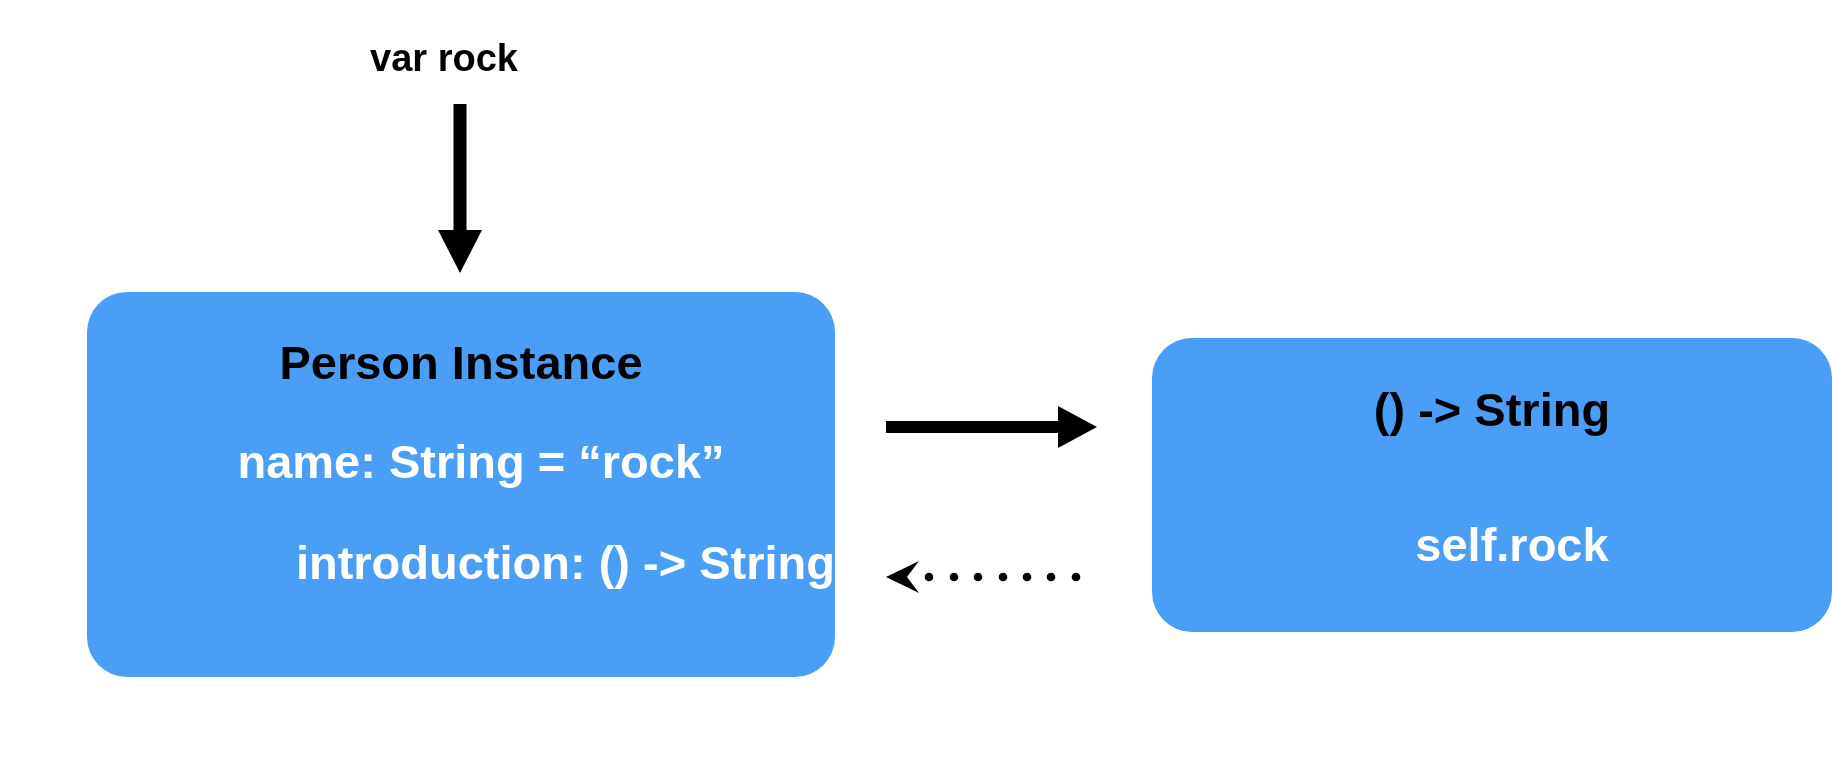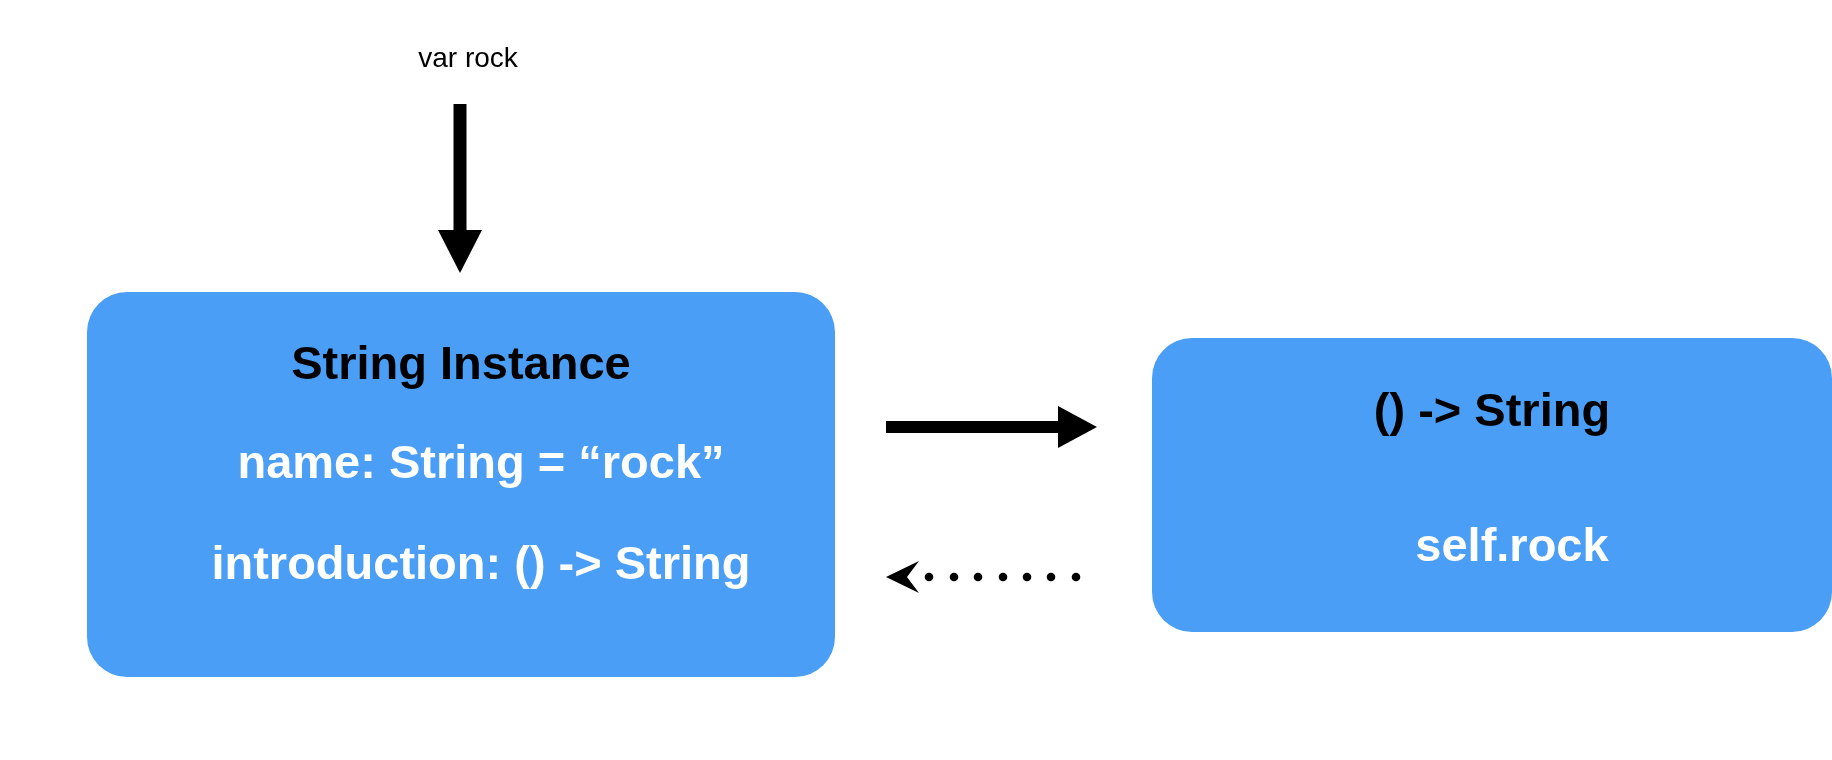--- a/index.html
+++ b/index.html
@@ -14,25 +14,25 @@
   body{font-family:"Liberation Sans", sans-serif;}
   .canvas{
     position:relative;
     width:1832px;
     height:760px;
     background:var(--background);
     overflow:hidden;
   }
   .var-label{
     position:absolute;
-    left:468px;
+    left:444px;
     top:58px;
     transform:translate(-50%,-50%);
-    font-size:28px;
-    font-weight:normal;
+    font-size:38px;
+    font-weight:bold;
     color:var(--heading-text);
     white-space:nowrap;
   }
   .arrows-layer{
     position:absolute;
     left:0;top:0;
     pointer-events:none;
   }
   .arrow-shaft{stroke:var(--arrow);}
   .arrow-fill{fill:var(--arrow);}
@@ -55,21 +55,21 @@
     text-align:center;
     font-weight:bold;
     font-size:47px;
     line-height:50px;
     white-space:nowrap;
   }
   .box-title{color:var(--heading-text);}
   .box-body{color:var(--body-text);margin-left:40px;}
   .person-title{top:46px;}
   .person-field-1{top:145px;}
-  .person-field-2{top:246px;}
+  .person-field-2{top:246px;text-align:right;}
   .closure-title{top:47px;}
   .closure-body{top:182px;}
 </style>
 </head>
 <body>
 
 <div class="canvas">
 
   <div class="var-label">var rock</div>
 
@@ -91,21 +91,21 @@
       <circle class="arrow-fill" cx="954" cy="577" r="4.3"></circle>
       <circle class="arrow-fill" cx="978" cy="577" r="4.3"></circle>
       <circle class="arrow-fill" cx="1003" cy="577" r="4.3"></circle>
       <circle class="arrow-fill" cx="1027" cy="577" r="4.3"></circle>
       <circle class="arrow-fill" cx="1051" cy="577" r="4.3"></circle>
       <circle class="arrow-fill" cx="1076" cy="577" r="4.3"></circle>
     </g>
   </svg>
 
   <div class="box person-box">
-    <div class="box-line box-title person-title">String Instance</div>
+    <div class="box-line box-title person-title">Person Instance</div>
     <div class="box-line box-body person-field-1">name: String = “rock”</div>
     <div class="box-line box-body person-field-2">introduction: () -&gt; String</div>
   </div>
 
   <div class="box closure-box">
     <div class="box-line box-title closure-title">() -&gt; String</div>
     <div class="box-line box-body closure-body">self.rock</div>
   </div>
 
 </div>

